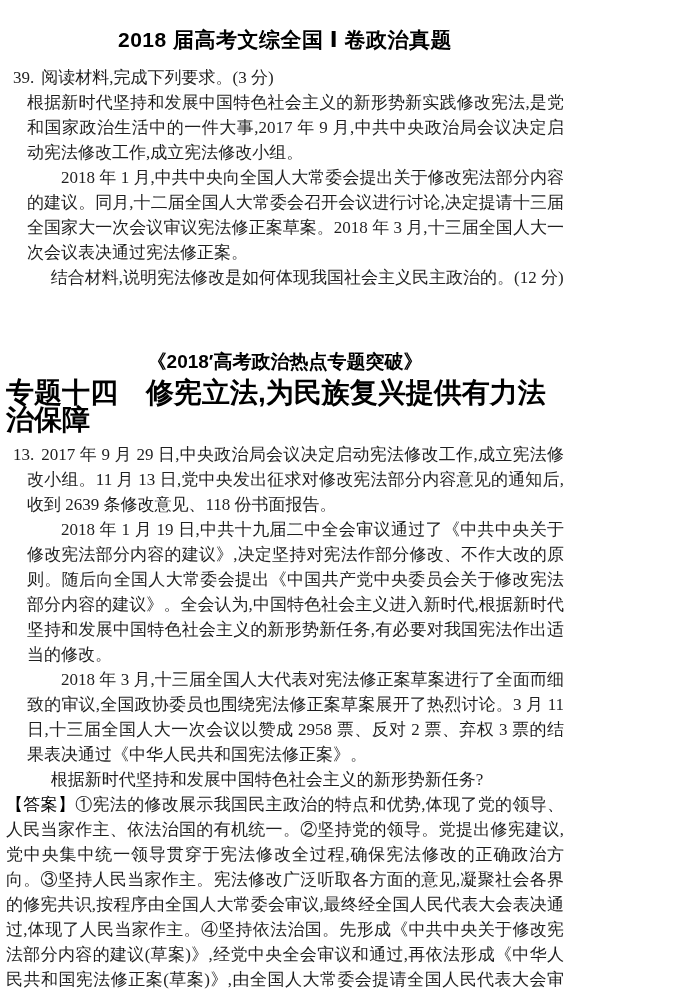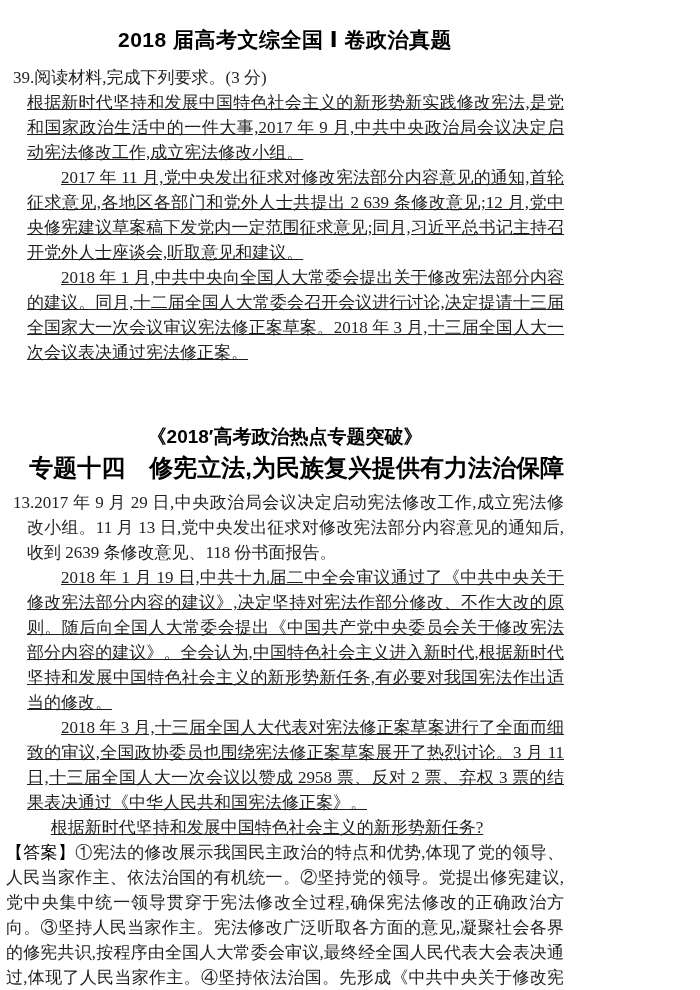--- a/index.html
+++ b/index.html
@@ -33,44 +33,43 @@
     letter-spacing: 0.5px;
   }
   .q-block { margin: 0; }
   .lead {
     margin: 0 0 0 7px;
     padding-left: 14px;
     text-indent: -14px;
     text-align: justify;
   }
   .q-num {
-    padding-right: 0;
+    padding-right: 7px;
   }
   .para {
     margin: 0 0 0 21px;
     text-align: justify;
-    text-decoration: underline;
   }
   .indent { text-indent: 2em; }
   .indent-sm { text-indent: 1.4em; }
   .book-title {
     margin: 60px 0 0 0;
     text-align: center;
     font-family: "Liberation Sans", "DejaVu Sans", sans-serif;
     font-weight: 700;
     font-size: 19px;
     line-height: 24px;
     color: #000000;
   }
   .topic-title {
     margin: 5px 0 9px 0;
-    text-align: right;
+    text-align: left;
     font-family: "Liberation Sans", "DejaVu Sans", sans-serif;
     font-weight: 700;
-    font-size: 24px;
+    font-size: 28px;
     line-height: 27px;
     color: #000000;
   }
   .answer-para {
     margin: 0;
     text-align: justify;
   }
   .answer-label {
     font-family: "Liberation Sans", "DejaVu Sans", sans-serif;
     font-weight: 400;
@@ -82,24 +81,24 @@
 
 <div class="page">
 
   <h1 class="doc-title">2018 届高考文综全国 Ⅰ 卷政治真题</h1>
 
   <section class="q-block">
     <p class="lead"><span class="q-num">39.</span><span>阅读材料,完成下列要求。(3 分)</span></p>
 
     <p class="para">根据新时代坚持和发展中国特色社会主义的新形势新实践修改宪法,是党和国家政治生活中的一件大事,2017 年 9 月,中共中央政治局会议决定启动宪法修改工作,成立宪法修改小组。</p>
 
-    <p class="para indent">2017 年 11 月,党中央发出征求对修改宪法部分内容意见的通知,首轮征求意见,各地区各部门和党外人士共提出 2 639 条修改意见;12 月,党中央修宪建议草案稿下发党内一定范围征求意见;同月,习近平总书记主持召开党外人士座谈会,听取意见和建议。</p>
 
     <p class="para indent">2018 年 1 月,中共中央向全国人大常委会提出关于修改宪法部分内容的建议。同月,十二届全国人大常委会召开会议进行讨论,决定提请十三届全国家大一次会议审议宪法修正案草案。2018 年 3 月,十三届全国人大一次会议表决通过宪法修正案。</p>
 
+    <p class="para indent-sm">结合材料,说明宪法修改是如何体现我国社会主义民主政治的。(12 分)</p>
   </section>
 
   <h2 class="book-title">《2018′高考政治热点专题突破》</h2>
 
   <h3 class="topic-title">专题十四　修宪立法,为民族复兴提供有力法治保障</h3>
 
   <section class="q-block">
     <p class="lead"><span class="q-num">13.</span><span>2017 年 9 月 29 日,中央政治局会议决定启动宪法修改工作,成立宪法修改小组。11 月 13 日,党中央发出征求对修改宪法部分内容意见的通知后,收到 2639 条修改意见、118 份书面报告。</span></p>
 
     <p class="para indent">2018 年 1 月 19 日,中共十九届二中全会审议通过了《中共中央关于修改宪法部分内容的建议》,决定坚持对宪法作部分修改、不作大改的原则。随后向全国人大常委会提出《中国共产党中央委员会关于修改宪法部分内容的建议》。全会认为,中国特色社会主义进入新时代,根据新时代坚持和发展中国特色社会主义的新形势新任务,有必要对我国宪法作出适当的修改。</p>

